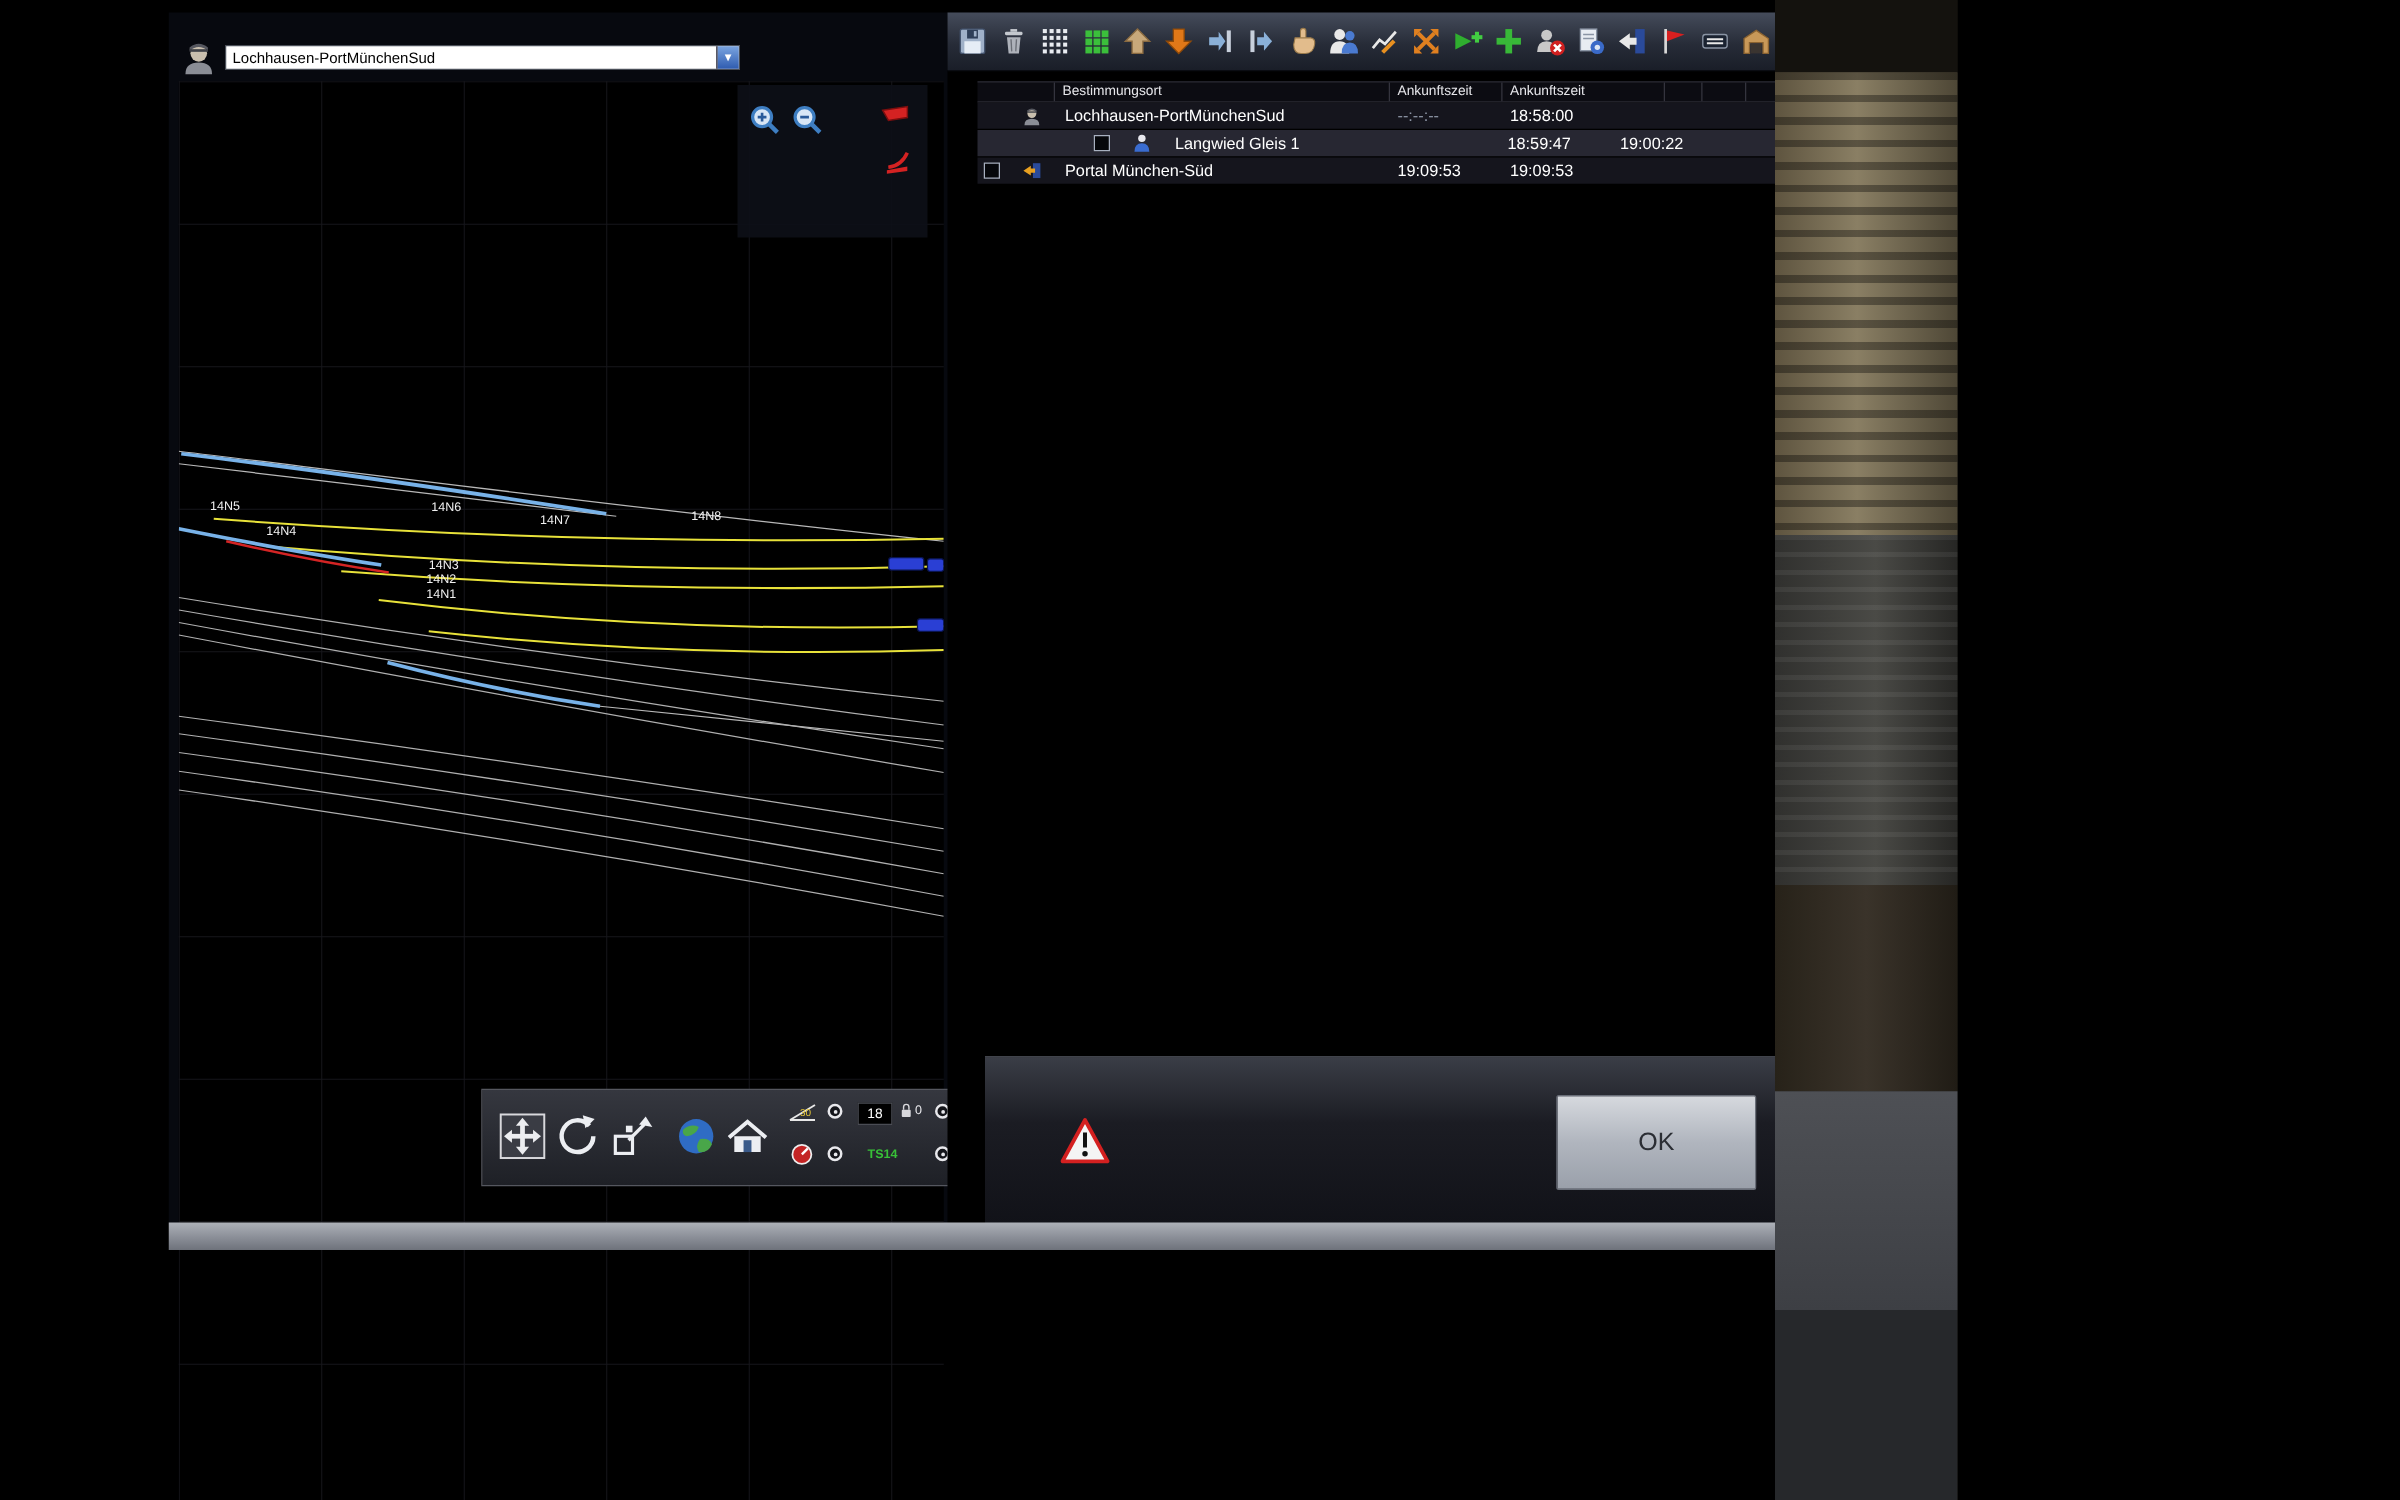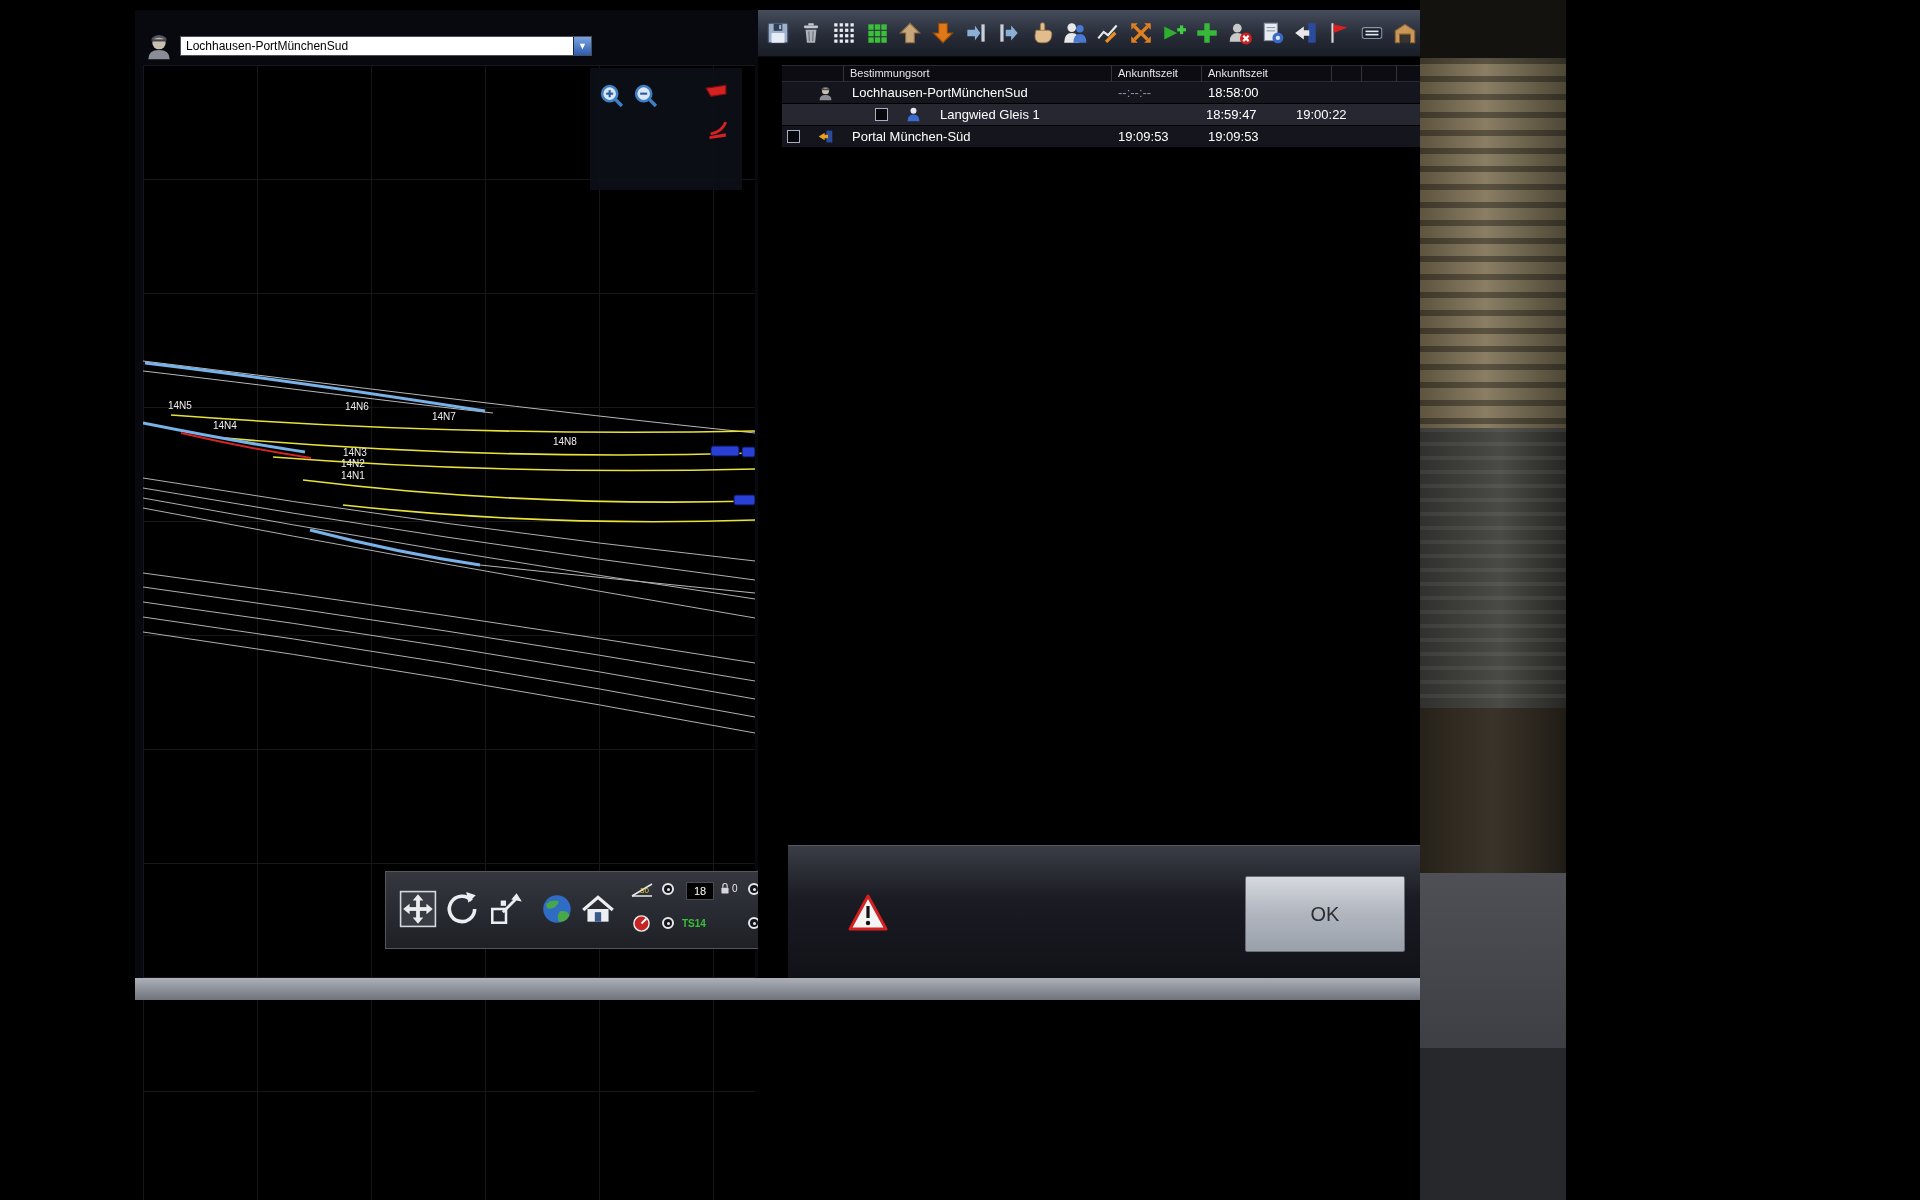--- a/index.html
+++ b/index.html
@@ -36,21 +36,21 @@
   .mt-pan { left:12px; } .mt-rotate { left:56px; } .mt-expand { left:100px; }
   .mt-globe { left:152px; } .mt-home { left:192px; }
   .mt-cluster { position:absolute; left:244px; top:4px; width:134px; height:70px; }
   .mt-row { position:absolute; left:0; height:26px; width:134px; }
   .mt-row1 { top:4px; } .mt-row2 { top:38px; }
   .mini-icon { position:absolute; }
   .radio { position:absolute; width:12px; height:12px; border:2px solid #e8e8ec; border-radius:50%; background:#14151a; }
   .radio::after { content:""; position:absolute; left:2.5px; top:2.5px; width:3px; height:3px; border-radius:50%; background:#e8e8ec; }
   .val-box { position:absolute; left:56px; top:2px; width:28px; height:18px; background:#000; border:1px solid #4a4c54; color:#fff; font-size:11px; text-align:center; line-height:16px; }
   .lock-wrap { position:absolute; left:90px; top:2px; color:#e8e8ec; font-size:10px; display:flex; align-items:center; gap:2px; }
-  .ts-label { position:absolute; left:52px; top:4px; color:#38c038; font-size:10px; font-weight:bold; }
+  .ts-label { position:absolute; left:64px; top:4px; color:#38c038; font-size:10px; font-weight:bold; }
 
   
   .right-panel { position:absolute; left:758px; top:10px; width:662px; height:970px; background:#000; }
   .toolbar { position:absolute; left:0; top:0; width:662px; height:47px;
              background:linear-gradient(180deg,#454c5b,#272c38 55%,#1a1e28);
              border-bottom:1px solid #0a0c12; display:flex; align-items:center; padding-left:6px; gap:5px; }
   .tb-btn { width:28px; height:28px; display:flex; align-items:center; justify-content:center; }
   .tb-btn svg { width:26px; height:26px; display:block; }
 
   .thead { position:absolute; left:24px; top:55px; width:638px; height:17px; background:#0c0c12;
@@ -159,21 +159,21 @@
 
         <rect x="568" y="381" width="28" height="10" rx="2" fill="#2a3fd4" stroke="#0a1550"></rect>
         <rect x="599" y="382" width="13" height="10" rx="2" fill="#2a3fd4" stroke="#0a1550"></rect>
         <rect x="591" y="430" width="21" height="10" rx="2" fill="#2a3fd4" stroke="#0a1550"></rect>
       </svg>
 
       <div>
           <span class="tlabel" style="left: 25px; top: 336px;">14N5</span>
           <span class="tlabel" style="left: 202px; top: 337px;">14N6</span>
           <span class="tlabel" style="left: 289px; top: 347px;">14N7</span>
-          <span class="tlabel" style="left: 410px; top: 372px;">14N8</span>
+          <span class="tlabel" style="left: 410px; top: 344px;">14N8</span>
           <span class="tlabel" style="left: 70px; top: 356px;">14N4</span>
           <span class="tlabel" style="left: 200px; top: 383px;">14N3</span>
           <span class="tlabel" style="left: 198px; top: 394px;">14N2</span>
           <span class="tlabel" style="left: 198px; top: 406px;">14N1</span>
         </div>
 
       <div class="map-overlay">
         <span class="ov-btn ov-zoom-in">
           <svg viewBox="0 0 24 24">
               <circle cx="10" cy="10" r="6.5" fill="#d8e6f6" stroke="#3e7ec2" stroke-width="2.2"></circle>

